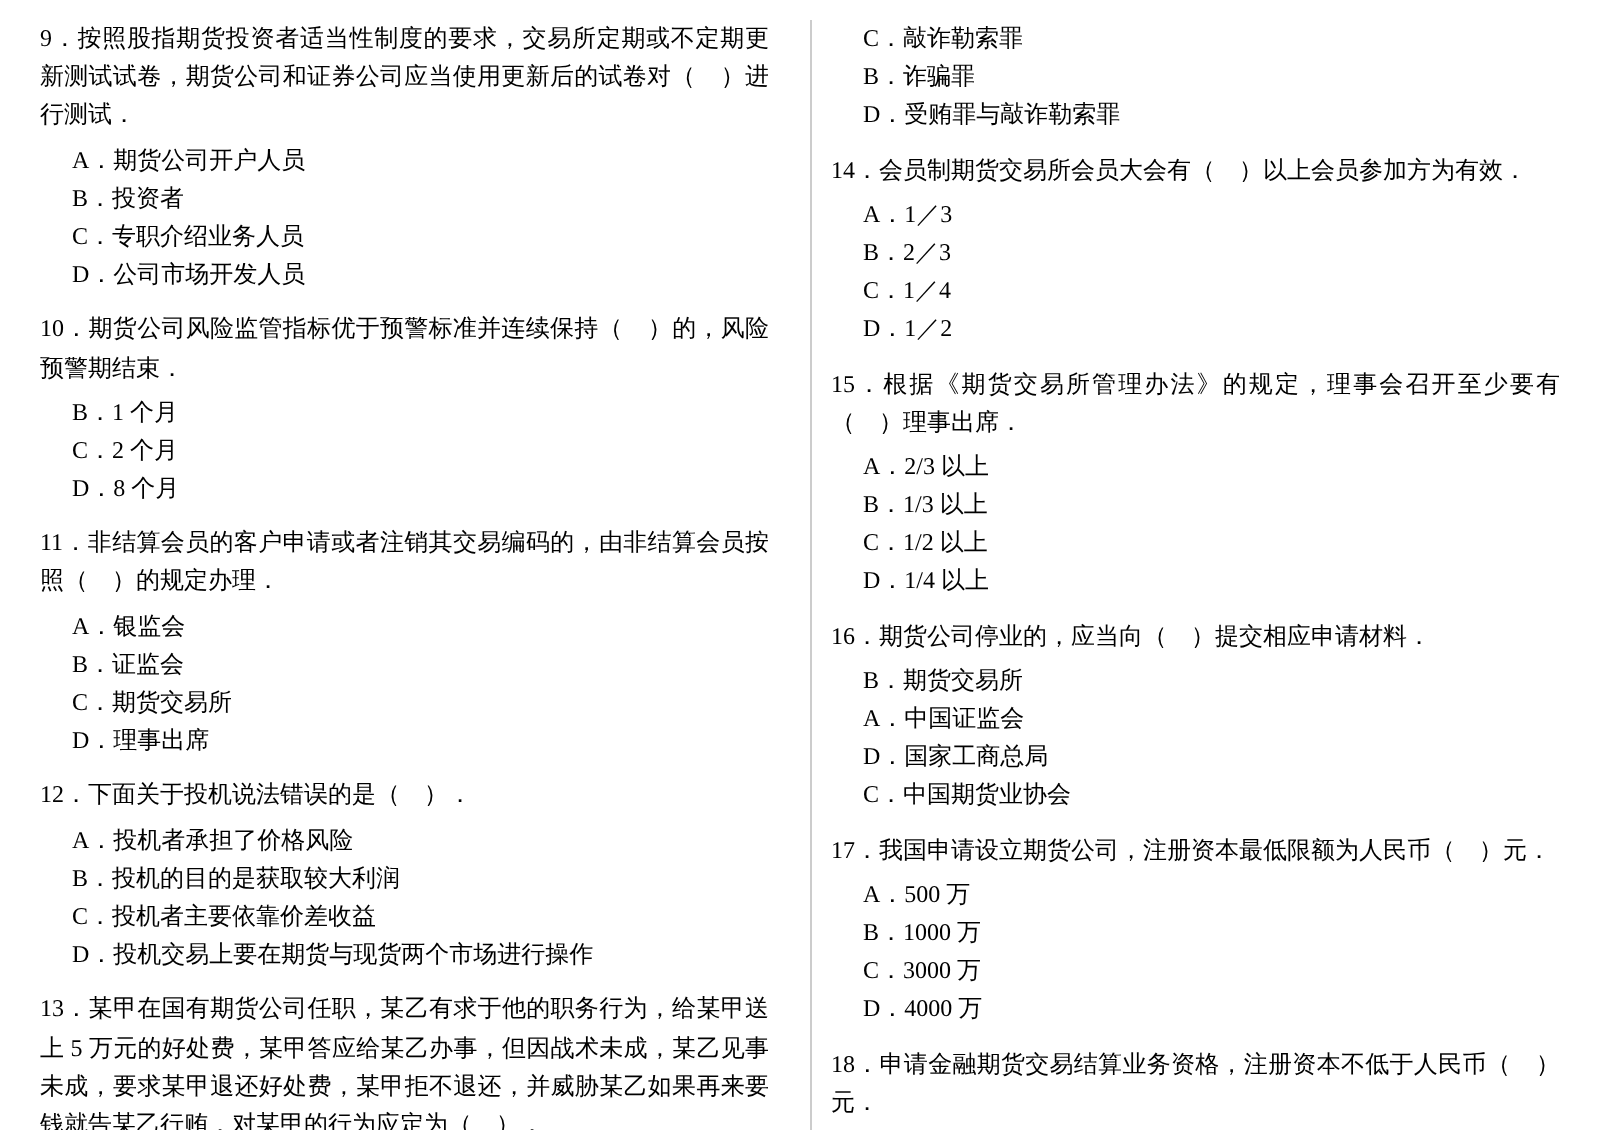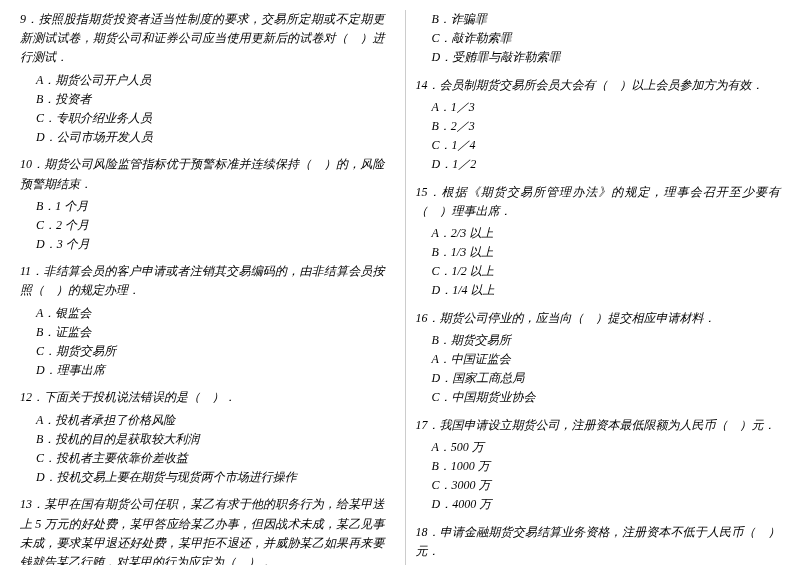--- a/index.html
+++ b/index.html
@@ -28,21 +28,20 @@
       flex: 1;
       padding-right: 10px;
     }
     .col-right {
       flex: 1;
       padding-left: 10px;
       border-left: 1px solid #ccc;
     }
     .question-block {
       margin-bottom: 8px;
-      font-style: italic;
     }
     .question-text {
       line-height: 1.6;
       margin-bottom: 3px;
       text-align: justify;
     }
     .option {
       padding-left: 16px;
       line-height: 1.6;
     }
@@ -60,21 +59,21 @@
         <div class="option">A．期货公司开户人员</div>
         <div class="option">B．投资者</div>
         <div class="option">C．专职介绍业务人员</div>
         <div class="option">D．公司市场开发人员</div>
       </div>
 
       <div class="question-block">
         <div class="question-text">10．期货公司风险监管指标优于预警标准并连续保持（&nbsp;&nbsp;&nbsp;&nbsp;）的，风险预警期结束．</div>
         <div class="option">B．1 个月</div>
         <div class="option">C．2 个月</div>
-        <div class="option">D．3 个月</div>
+        <div class="option">D．8 个月</div>
       </div>
 
       <div class="question-block">
         <div class="question-text">11．非结算会员的客户申请或者注销其交易编码的，由非结算会员按照（&nbsp;&nbsp;&nbsp;&nbsp;）的规定办理．</div>
         <div class="option">A．银监会</div>
         <div class="option">B．证监会</div>
         <div class="option">C．期货交易所</div>
         <div class="option">D．理事出席</div>
       </div>
 
@@ -89,22 +88,22 @@
       <div class="question-block">
         <div class="question-text">13．某甲在国有期货公司任职，某乙有求于他的职务行为，给某甲送上 5 万元的好处费，某甲答应给某乙办事，但因战术未成，某乙见事未成，要求某甲退还好处费，某甲拒不退还，并威胁某乙如果再来要钱就告某乙行贿．对某甲的行为应定为（&nbsp;&nbsp;&nbsp;&nbsp;）．</div>
 
       </div>
 
     </div>
 
     <div class="col-right">
 
       <div class="question-block">
+        <div class="option">C．敲诈勒索罪</div>
         <div class="option">B．诈骗罪</div>
-        <div class="option">C．敲诈勒索罪</div>
         <div class="option">D．受贿罪与敲诈勒索罪</div>
       </div>
 
       <div class="question-block">
         <div class="question-text">14．会员制期货交易所会员大会有（&nbsp;&nbsp;&nbsp;&nbsp;）以上会员参加方为有效．</div>
         <div class="option">A．1／3</div>
         <div class="option">B．2／3</div>
         <div class="option">C．1／4</div>
         <div class="option">D．1／2</div>
       </div>

